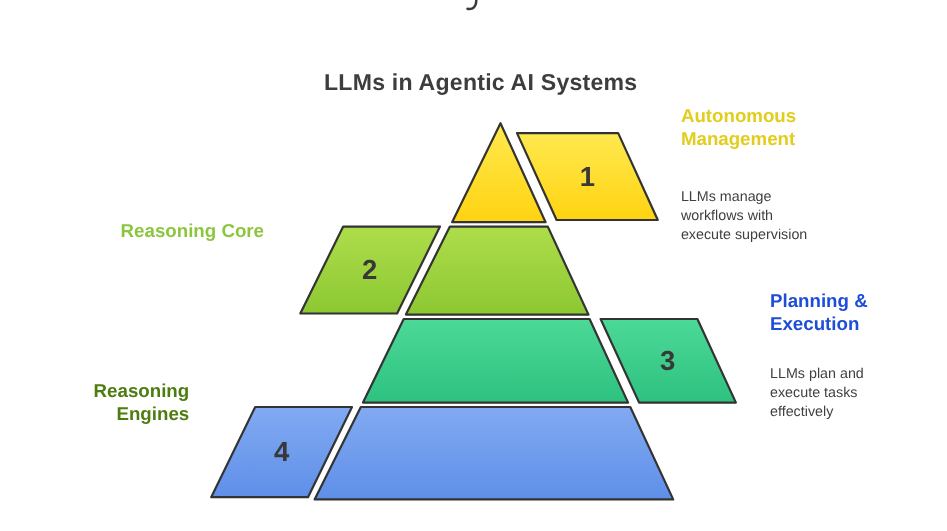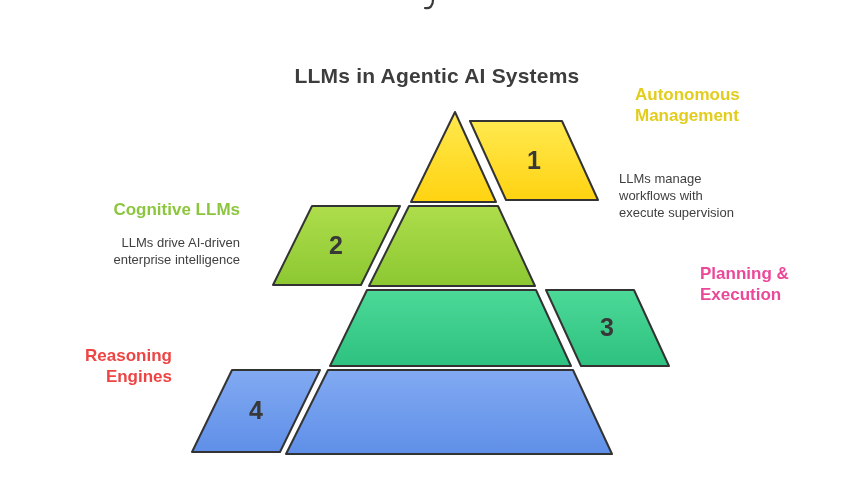--- a/index.html
+++ b/index.html
@@ -16,21 +16,21 @@
   .title {
     position:absolute; left:137px; top:44px; width:600px;
     text-align:center; font-size:21px; font-weight:700;
     letter-spacing:0.2px; color:#3d3d3d;margin-top:20px;
   }
 
   .heading { position:absolute; font-size:17px; font-weight:700; line-height:1.25; }
   .desc    { position:absolute; font-size:13px; line-height:1.32; color:#3f3f3f; }
   .align-right { text-align:right; }
 
-  .heading-1 { left:619px; top:84px;  width:128px;margin-left:16px; }
+  .heading-1 { left:619px; top:95px;  width:128px; }
   .desc-1    { left:619px; top:170px; width:124px; }
 
   .heading-2 { left:90px;  top:199px; width:150px; }
   .desc-2    { left:112px; top:234px; width:128px; }
 
   .heading-3 { left:700px; top:263px; width:106px; }
   .desc-3    { left:700px; top:331px; width:100px; }
 
   .heading-4 { left:72px;  top:345px; width:100px; }
   .desc-4    { left:37px;  top:402px; width:135px; }
@@ -80,20 +80,20 @@
     <text class="num" x="336" y="254" text-anchor="middle" style="fill: rgb(56, 56, 56);">2</text>
     <text class="num" x="607" y="336" text-anchor="middle" style="fill: rgb(56, 56, 56);">3</text>
     <text class="num" x="256" y="419" text-anchor="middle" style="fill: rgb(56, 56, 56);">4</text>
   </svg>
 
   <div class="title" style="color: rgb(61, 61, 61);">LLMs in Agentic AI Systems</div>
 
   <div class="heading heading-1" style="color: rgb(227, 205, 28);">Autonomous Management</div>
   <div class="desc desc-1" style="color: rgb(63, 63, 63);">LLMs manage workflows with execute supervision</div>
 
-  <div class="heading heading-2 align-right" style="color: rgb(140, 198, 63);">Cognitive LLMs</div>
-  <div class="desc desc-2 align-right" style="color: rgb(63, 63, 63);">LLMs drive AI-driven enterprise intelligence</div>
+  <div class="heading heading-2 align-right" style="color: rgb(140, 198, 63);">Reasoning Core</div>
 
-  <div class="heading heading-3" style="color: #ec4899;">Planning &amp; Execution</div>
+  <div class="heading heading-3" style="color: #1d4ed8;">Planning &amp; Execution</div>
+  <div class="desc desc-3" style="color: rgb(63, 63, 63);">LLMs plan and execute tasks effectively</div>
 
-  <div class="heading heading-4 align-right" style="color: #ef4444;">Reasoning Engines</div>
+  <div class="heading heading-4 align-right" style="color: #4d7c0f;">Reasoning Engines</div>
 
 </div>
 
 </body></html>

